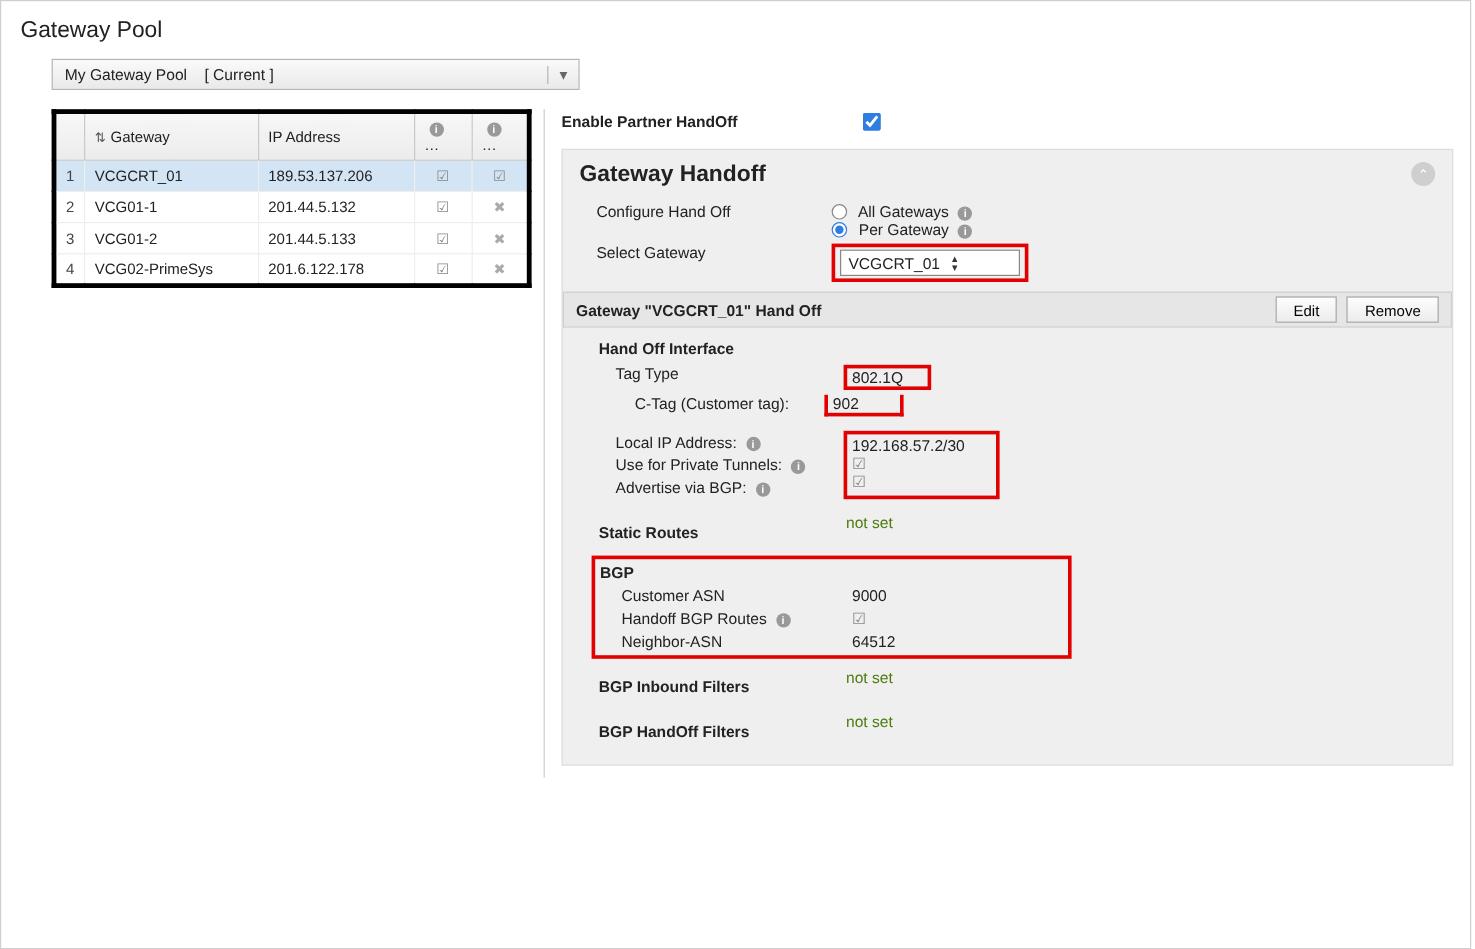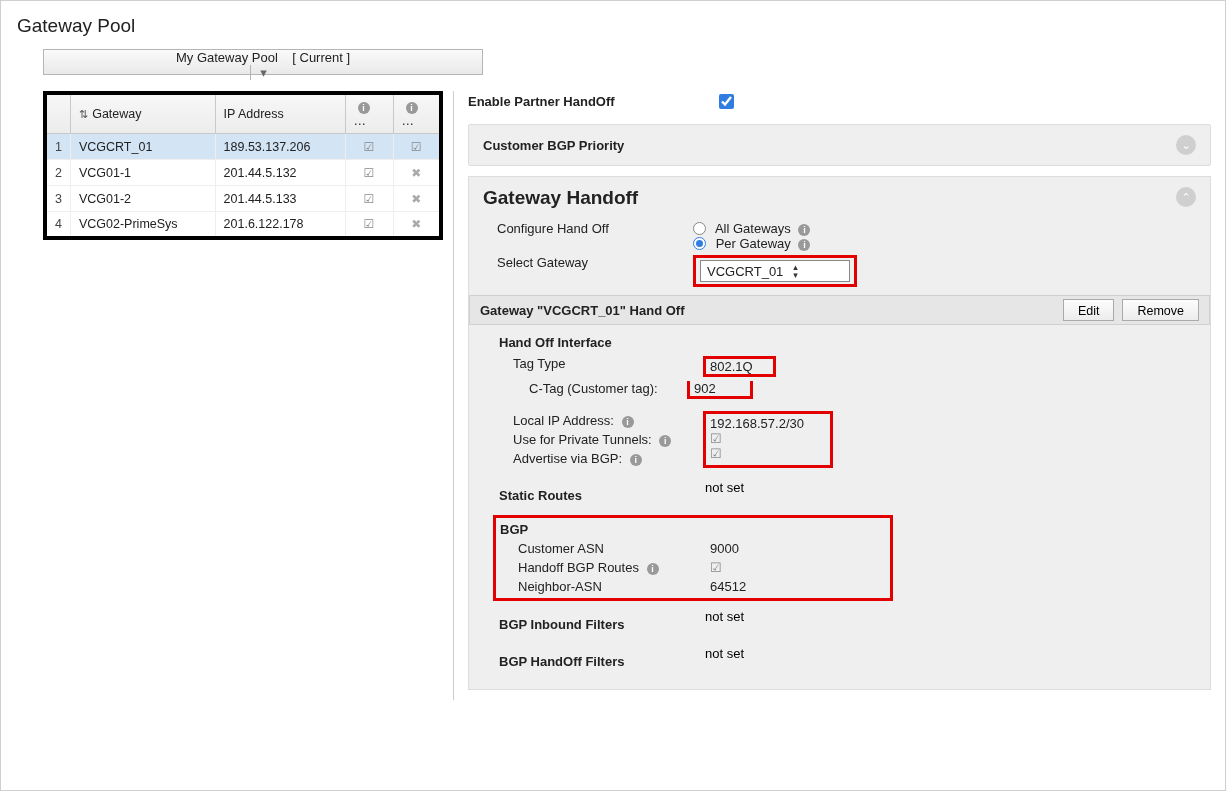--- a/index.html
+++ b/index.html
@@ -24,21 +24,20 @@
   }
   .pool-select {
     display: inline-flex;
     align-items: center;
     border: 1px solid #b5b5b5;
     background: linear-gradient(#fafafa, #e9e9e9);
     height: 26px;
     width: 440px;
     margin-left: 28px;
     margin-bottom: 16px;
-    flex-direction: column;
   }
   .pool-select .text {
     flex: 1;
     padding: 0 10px;
   }
   .pool-select .caret {
     width: 26px;
     border-left: 1px solid #b5b5b5;
     display: flex; align-items: center; justify-content: center;
     color: #666;
@@ -146,21 +145,21 @@
   }
   .subhdr .t{font-weight:700;flex:1;}
   .btn {
     border:1px solid #aaa;background:linear-gradient(#fdfdfd,#ececec);
     height:22px;padding:4px 14px;margin-left:8px;font-size:12.5px;cursor:pointer;
   }
 
   .section-title{font-weight:700;margin:8px 0 4px 2px;}
   .indent .formrow .lbl{padding-left:30px;width:220px;}
   .indent2 .formrow .lbl{padding-left:46px;width:220px;}
-  .notset{color:#000000;}
+  .notset{color:#4d7c0f;}
   .chkicon::before{content:"☑";color:#888;font-size:13px;}
 
   .redwrap{border:3px solid #e20000;padding:2px 4px;}
   .redwrap.sm{display:inline-block;}
 </style>
 </head>
 <body>
 
 <div class="page-wrap">
   <div class="page-title">Gateway Pool</div>
@@ -219,24 +218,20 @@
         </tbody>
       </table>
     </div>
 
     <div class="right-col">
       <div class="toprow">
         <label>Enable Partner HandOff</label>
         <input type="checkbox" class="bluebox" checked="" style="">
       </div>
 
-      <div class="accordion">
-        <div class="acc-title">Customer BGP Priority</div>
-        <div class="acc-chev">⌄</div>
-      </div>
 
       <div class="panel">
         <div style="display:flex;justify-content:space-between;align-items:flex-start;">
           <h4>Gateway Handoff</h4>
           <div class="acc-chev" style="background:#cfcfcf;">⌃</div>
         </div>
 
         <div class="formrow">
           <div class="lbl">Configure Hand Off</div>
           <div class="val">

